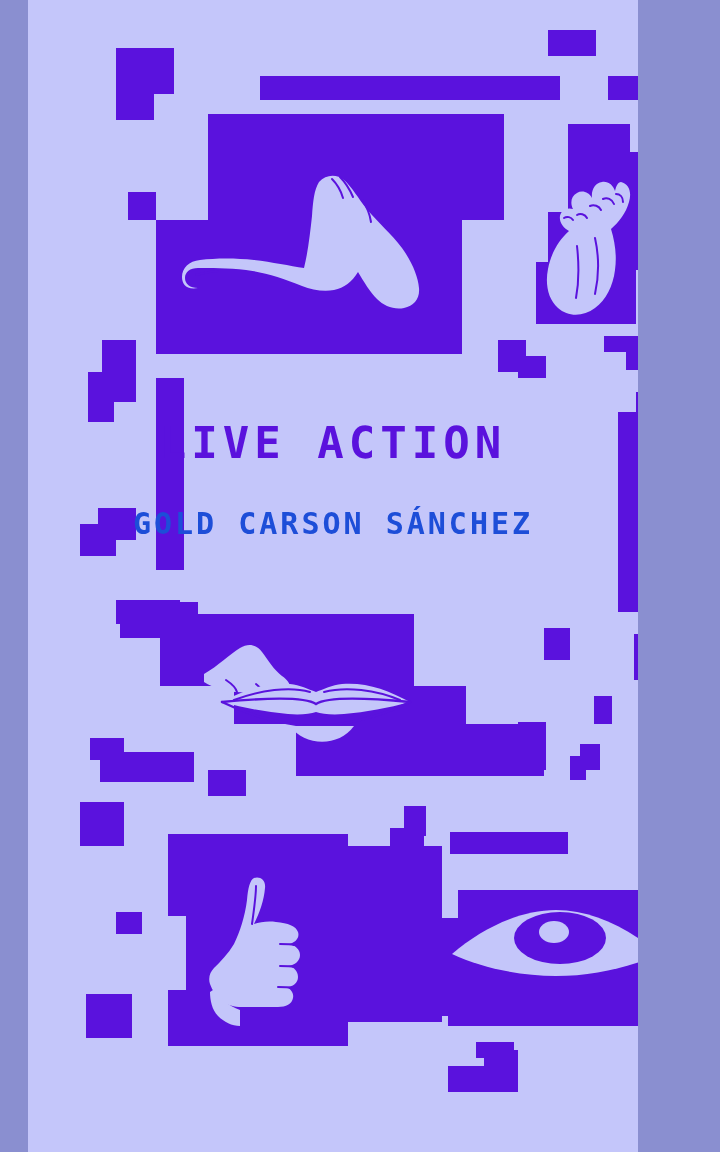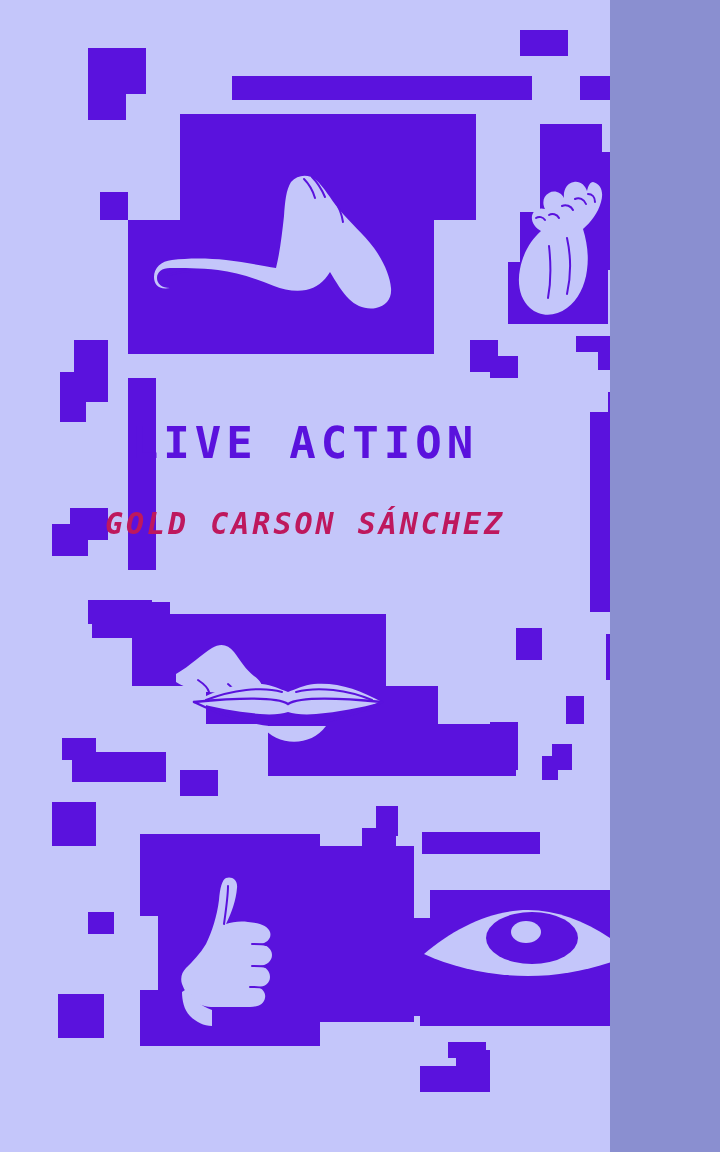--- a/index.html
+++ b/index.html
@@ -46,21 +46,21 @@
     line-height:36px;
     letter-spacing:3px;
     color:#5a12dd;
     white-space:pre;
     margin-top:36px;
   }
 </style>
 </head>
 <body>
 
-<div id="cover" style="width: 610px; height: 1152px; background: rgb(196, 198, 250);">
+<div id="cover" style="width: 610px; height: 1152px; background: rgb(196, 198, 250); margin-left: 28px;">
 
   <div class="blk" style="left: 88px; top: 48px; width: 58px; height: 46px; background: rgb(90, 18, 221);"></div>
   <div class="blk" style="left: 88px; top: 94px; width: 38px; height: 26px; background: rgb(90, 18, 221);"></div>
   <div class="blk" style="left: 232px; top: 76px; width: 300px; height: 24px; background: rgb(90, 18, 221);"></div>
   <div class="blk" style="left: 520px; top: 30px; width: 48px; height: 26px; background: rgb(90, 18, 221);"></div>
   <div class="blk" style="left: 580px; top: 76px; width: 46px; height: 24px; background: rgb(90, 18, 221);"></div>
   <div class="blk" style="left: 540px; top: 128px; width: 30px; height: 18px; background: rgb(90, 18, 221);"></div>
 
   <div class="blk" style="left: 180px; top: 114px; width: 296px; height: 106px; background: rgb(90, 18, 221);"></div>
   <div class="blk" style="left: 128px; top: 220px; width: 306px; height: 134px; background: rgb(90, 18, 221);"></div>
@@ -148,21 +148,21 @@
 
   <div class="blk" style="left: 470px; top: 340px; width: 28px; height: 32px; background: rgb(90, 18, 221);"></div>
   <div class="blk" style="left: 490px; top: 356px; width: 28px; height: 22px; background: rgb(90, 18, 221);"></div>
   <div class="blk" style="left: 576px; top: 336px; width: 52px; height: 16px; background: rgb(90, 18, 221);"></div>
 
   <div class="blk" style="left: 590px; top: 412px; width: 48px; height: 200px; background: rgb(90, 18, 221);"></div>
   <div class="blk" style="left: 608px; top: 392px; width: 30px; height: 26px; background: rgb(90, 18, 221);"></div>
 
   <div id="type-block">
     <div class="title-line" style="color: rgb(90, 18, 221);">LIVE ACTION</div>
-    <div class="author-line" style="color: #be185d; font-style: italic;">GOLD CARSON SÁNCHEZ</div>
+    <div class="author-line" style="color: #1d4ed8;">GOLD CARSON SÁNCHEZ</div>
   </div>
 
   <div class="blk" style="left: 92px; top: 602px; width: 78px; height: 36px; background: rgb(90, 18, 221);"></div>
   <div class="blk" style="left: 132px; top: 614px; width: 254px; height: 72px; background: rgb(90, 18, 221);"></div>
   <div class="blk" style="left: 206px; top: 686px; width: 232px; height: 38px; background: rgb(90, 18, 221);"></div>
   <div class="blk" style="left: 268px; top: 724px; width: 248px; height: 52px; background: rgb(90, 18, 221);"></div>
 
   <div class="art" style="left:176px; top:630px; width:260px; height:120px; z-index:18;">
     <svg viewBox="0 0 260 120" xmlns="http://www.w3.org/2000/svg">
 

